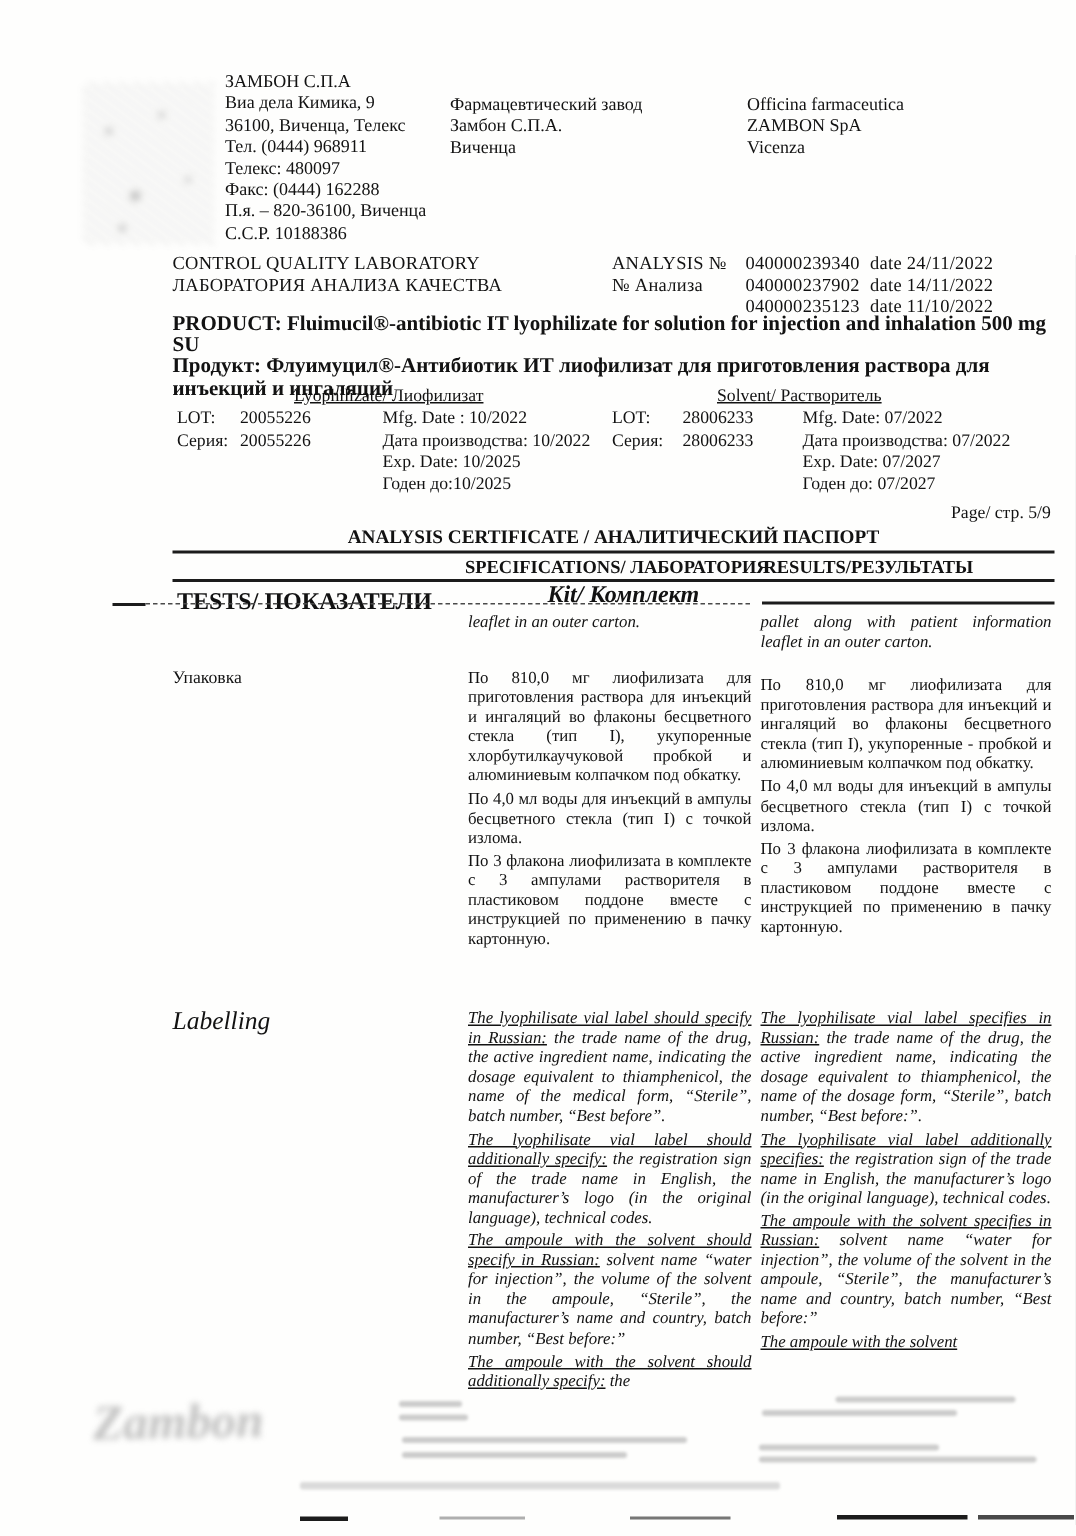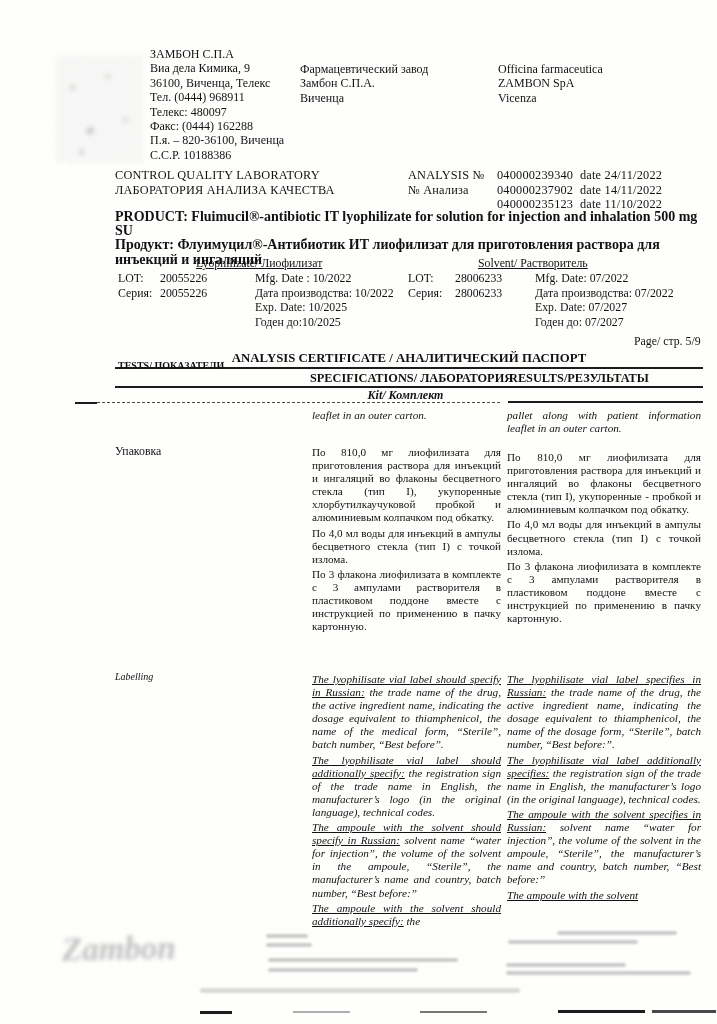--- a/index.html
+++ b/index.html
@@ -111,27 +111,27 @@
     <div>Exp. Date: 07/2027</div>
     <div>Годен до: 07/2027</div>
   </div>
 
   <div class="abs lot" style="left:634px;top:334px;">Page/ стр. 5/9</div>
 
   <div class="abs b ctr" style="left:115px;top:351px;width:588px;font-size:12.8px;">ANALYSIS CERTIFICATE / АНАЛИТИЧЕСКИЙ ПАСПОРТ</div>
 
   <div class="hline" style="left:115px;top:367px;width:588px;height:1.5px;"></div>
 
-  <div class="abs b" style="left:118px;top:360px;font-size:10px;">TESTS/ ПОКАЗАТЕЛИ</div>
+  <div class="abs b" style="left:118px;top:393px;font-size:16px;">TESTS/ ПОКАЗАТЕЛИ</div>
   <div class="abs b" style="left:310px;top:371px;font-size:12.3px;">SPECIFICATIONS/ ЛАБОРАТОРИЯ</div>
   <div class="abs b" style="left:509px;top:371px;font-size:12.3px;">RESULTS/РЕЗУЛЬТАТЫ</div>
 
   <div class="hline" style="left:115px;top:386px;width:588px;height:2px;"></div>
 
-  <div class="abs b i ctr" style="left:309px;top:388px;width:193px;font-size:12px;">Kit/ Комплект</div>
+  <div class="abs b i ctr" style="left:319px;top:388px;width:193px;font-size:16px;">Kit/ Комплект</div>
 
   <div class="hline" style="left:75px;top:402px;width:22px;height:2px;"></div>
   <div class="dashline" style="left:97px;top:402px;width:403px;"></div>
   <div class="hline" style="left:508px;top:401px;width:195px;height:1.5px;"></div>
 
   <div class="cell spec-x i" style="top:407px;">
       <div class="para"><span>leaflet in an outer carton.</span></div>
     </div>
   <div class="cell res-x i" style="top:407px;">
       <div class="para"><span>pallet along with patient information leaflet in an outer carton.</span></div>
@@ -142,21 +142,21 @@
       <div class="para"><span>По 810,0 мг лиофилизата для приготовления раствора для инъекций и ингаляций во флаконы бесцветного стекла (тип I), укупоренные хлорбутилкаучуковой пробкой и алюминиевым колпачком под обкатку.</span></div>
       <div class="para"><span>По 4,0 мл воды для инъекций в ампулы бесцветного стекла (тип I) с точкой излома.</span></div>
       <div class="para"><span>По 3 флакона лиофилизата в комплекте с 3 ампулами растворителя в пластиковом поддоне вместе с инструкцией по применению в пачку картонную.</span></div>
     </div>
   <div class="cell res-x" style="top:449px;">
       <div class="para"><span>По 810,0 мг лиофилизата для приготовления раствора для инъекций и ингаляций во флаконы бесцветного стекла (тип I), укупоренные - пробкой и алюминиевым колпачком под обкатку.</span></div>
       <div class="para"><span>По 4,0 мл воды для инъекций в ампулы бесцветного стекла (тип I) с точкой излома.</span></div>
       <div class="para"><span>По 3 флакона лиофилизата в комплекте с 3 ампулами растворителя в пластиковом поддоне вместе с инструкцией по применению в пачку картонную.</span></div>
     </div>
 
-  <div class="abs i" style="left:115px;top:671px;font-size:10px;font-style:italic;">Labelling</div>
+  <div class="abs i" style="left:115px;top:671px;font-size:17px;font-style:italic;">Labelling</div>
   <div class="cell spec-x i" style="top:671px;">
       <div class="para"><span class="u">The lyophilisate vial label should specify in Russian:</span><span> the trade name of the drug, the active ingredient name, indicating the dosage equivalent to thiamphenicol, the name of the medical form, “Sterile”, batch number, “Best before”.</span></div>
       <div class="para"><span class="u">The lyophilisate vial label should additionally specify:</span><span> the registration sign of the trade name in English, the manufacturer’s logo (in the original language), technical codes.</span></div>
       <div class="para"><span class="u">The ampoule with the solvent should specify in Russian:</span><span> solvent name “water for injection”, the volume of the solvent in the ampoule, “Sterile”, the manufacturer’s name and country, batch number, “Best before:”</span></div>
       <div class="para"><span class="u">The ampoule with the solvent should additionally specify:</span><span> the</span></div>
     </div>
   <div class="cell res-x i" style="top:671px;">
       <div class="para"><span class="u">The lyophilisate vial label specifies in Russian:</span><span> the trade name of the drug, the active ingredient name, indicating the dosage equivalent to thiamphenicol, the name of the dosage form, “Sterile”, batch number, “Best before:”.</span></div>
       <div class="para"><span class="u">The lyophilisate vial label additionally specifies:</span><span> the registration sign of the trade name in English, the manufacturer’s logo (in the original language), technical codes.</span></div>
       <div class="para"><span class="u">The ampoule with the solvent specifies in Russian:</span><span> solvent name “water for injection”, the volume of the solvent in the ampoule, “Sterile”, the manufacturer’s name and country, batch number, “Best before:”</span></div>

